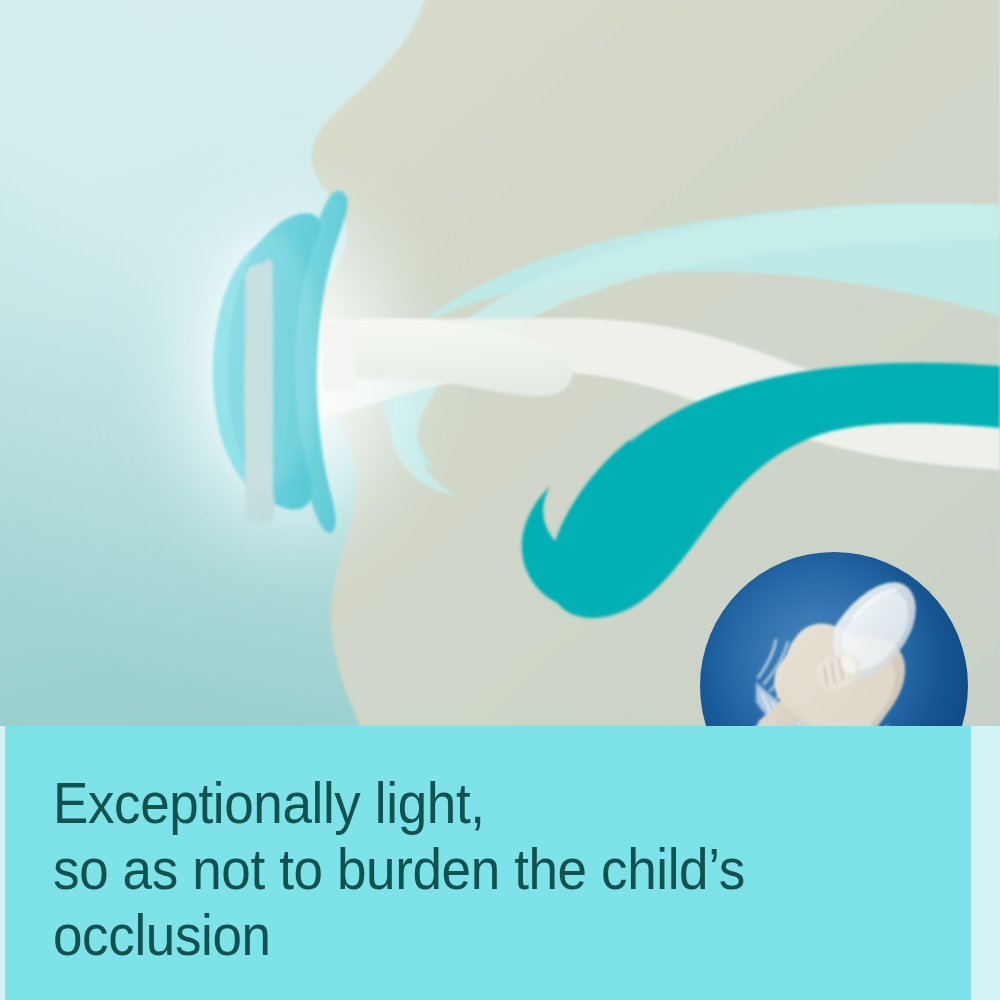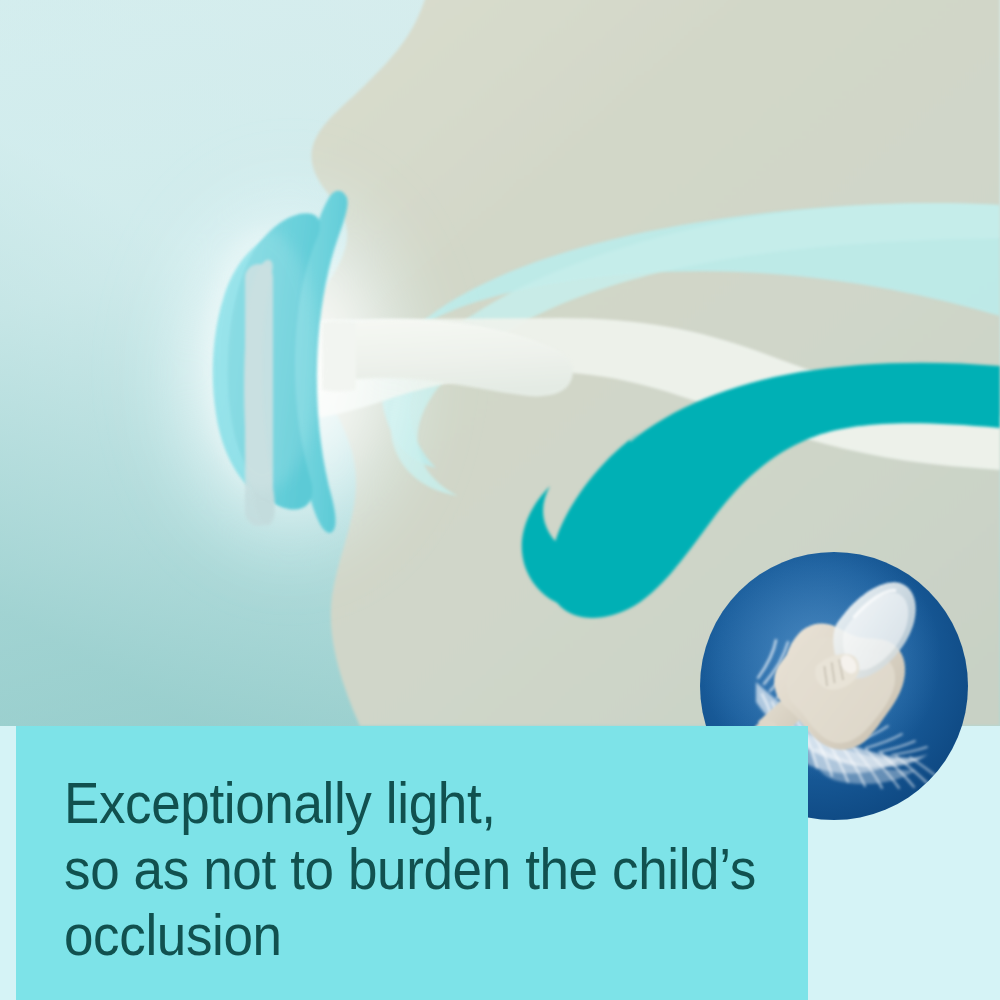--- a/index.html
+++ b/index.html
@@ -31,23 +31,23 @@
     overflow: hidden;
   }
   .illustration-stage > svg,
   .badge-layer > svg {
     display: block;
   }
 
   
   .caption-banner {
     position: absolute;
-    left: 16px;
+    left: 5px;
     top: 726px;
-    width: 792px;
+    width: 966px;
     height: 274px;
     background: #7de3e8;
     box-sizing: border-box;
     padding: 44px 0 15px 48px;
   }
   .caption-text {
     margin: 0;
     color: #11514f;
     font-family: "Liberation Sans", sans-serif;
     font-size: 57px;

